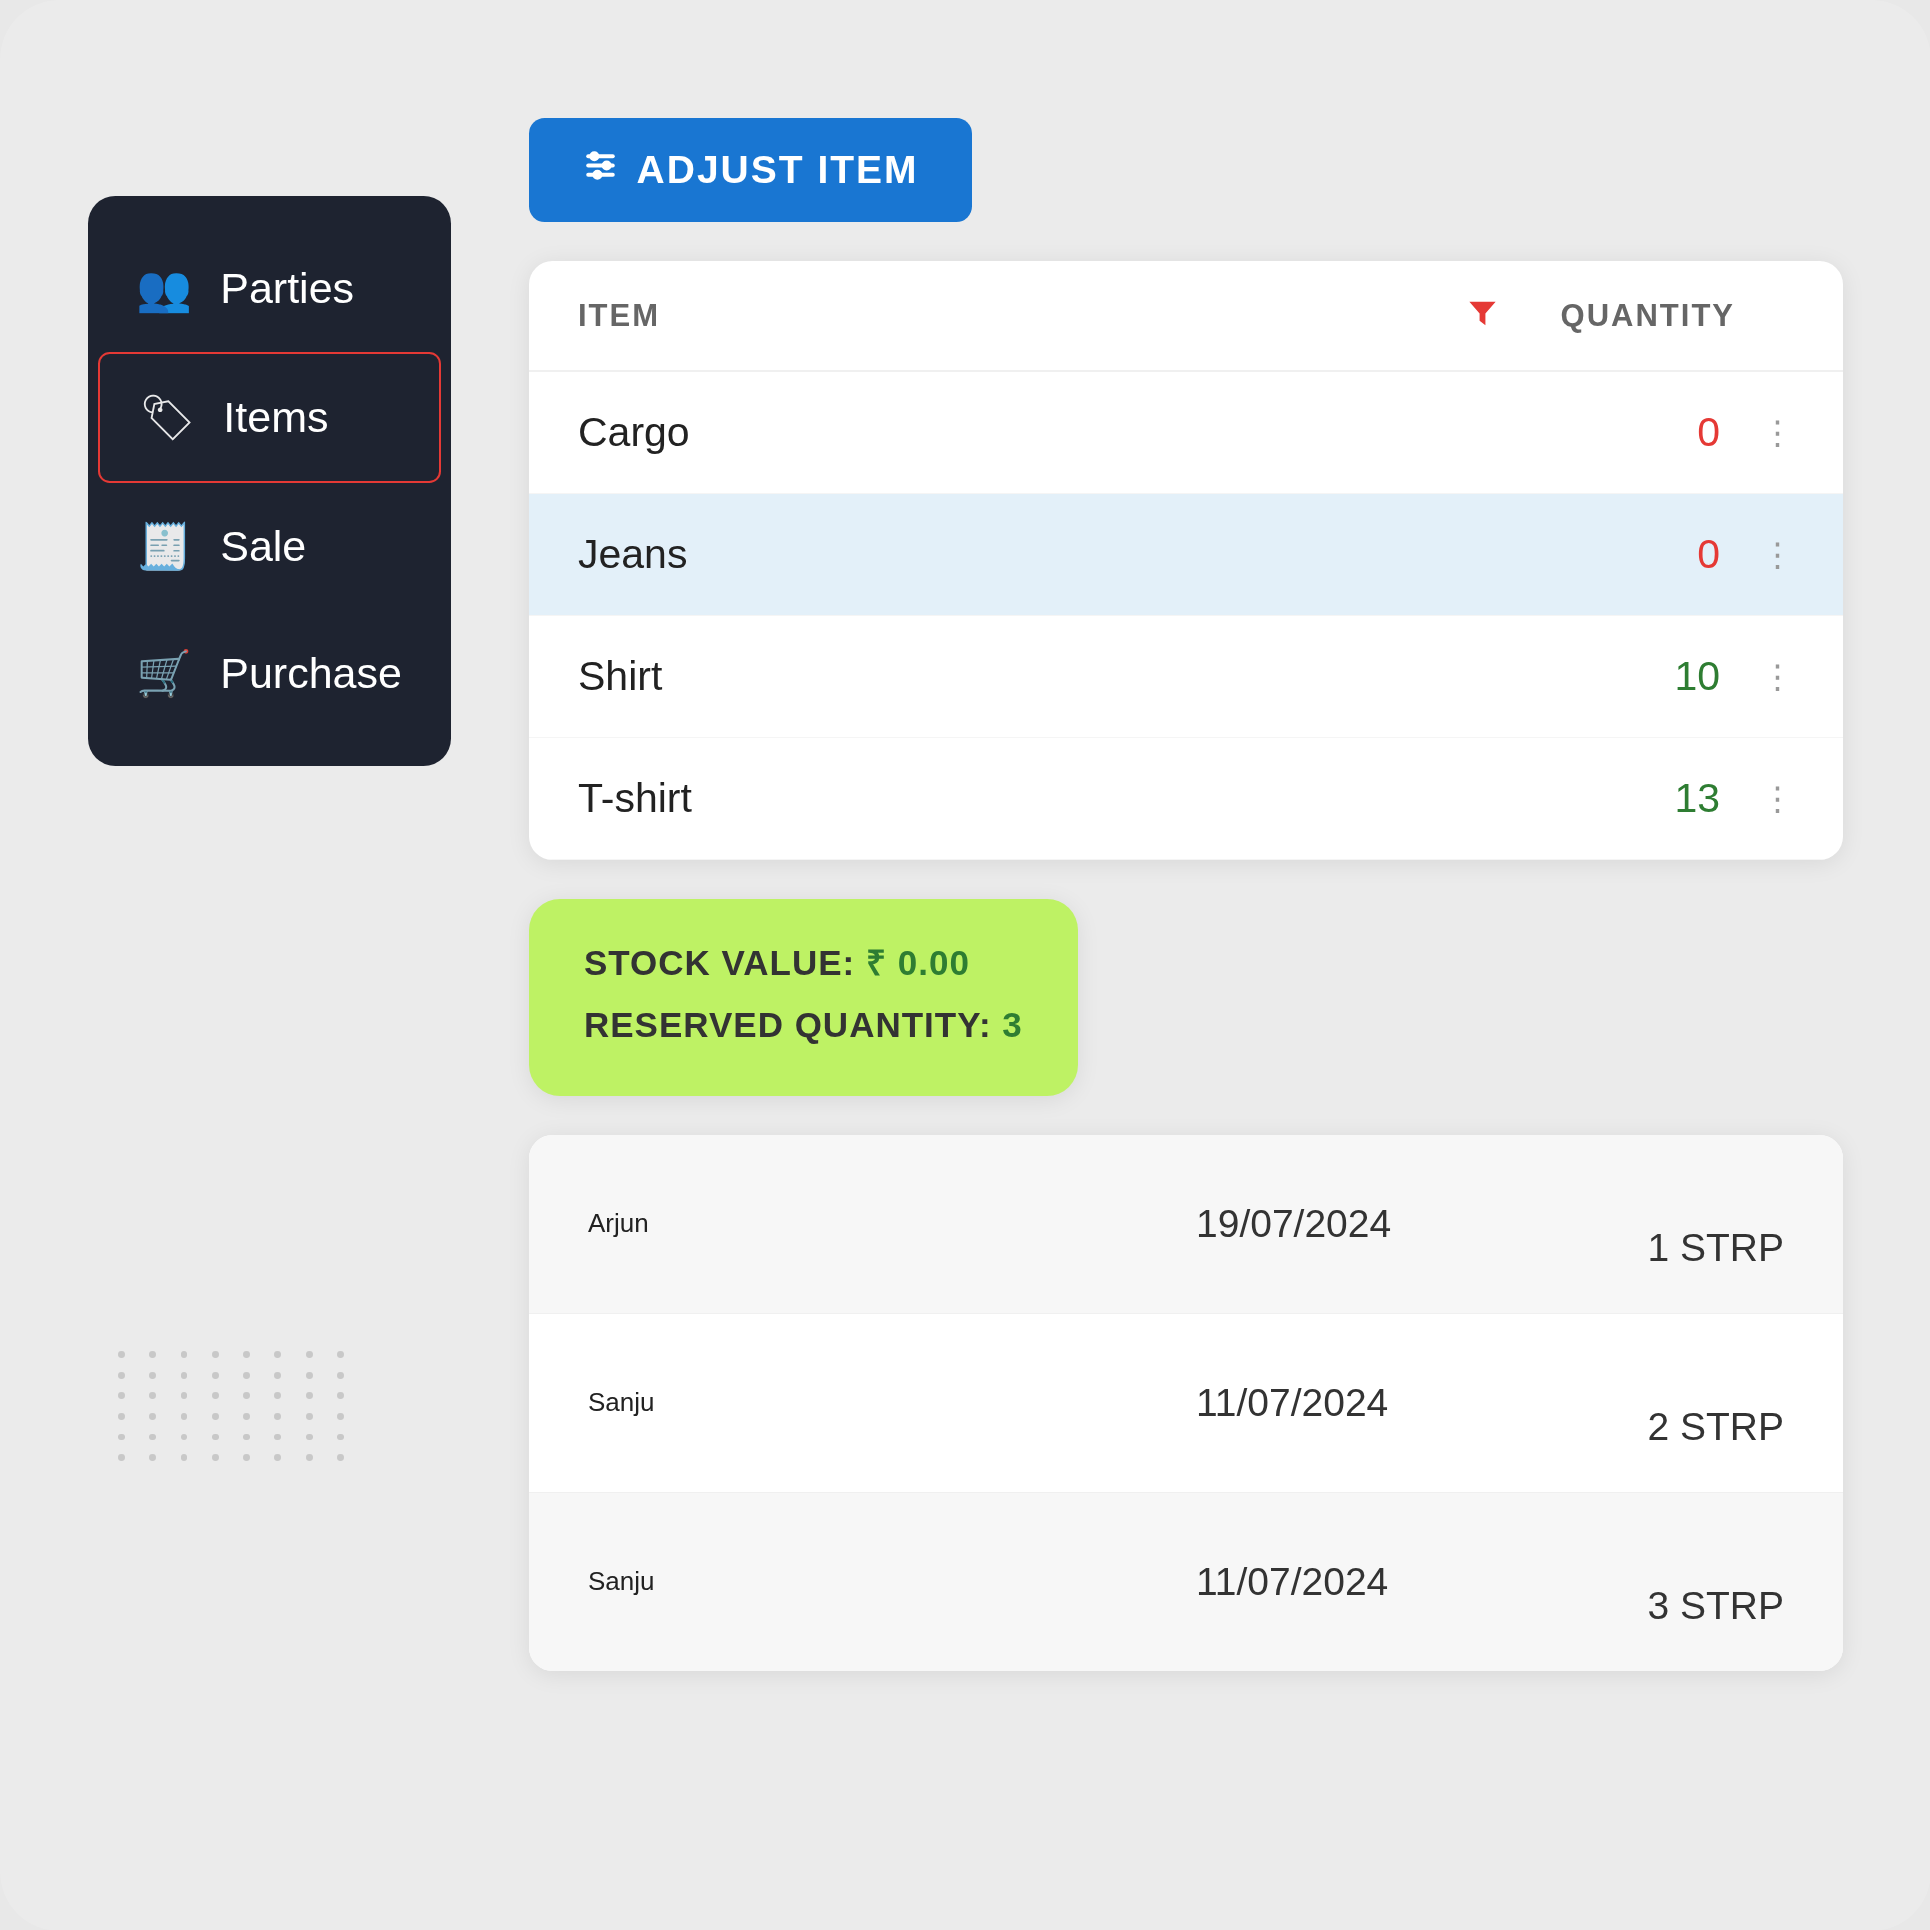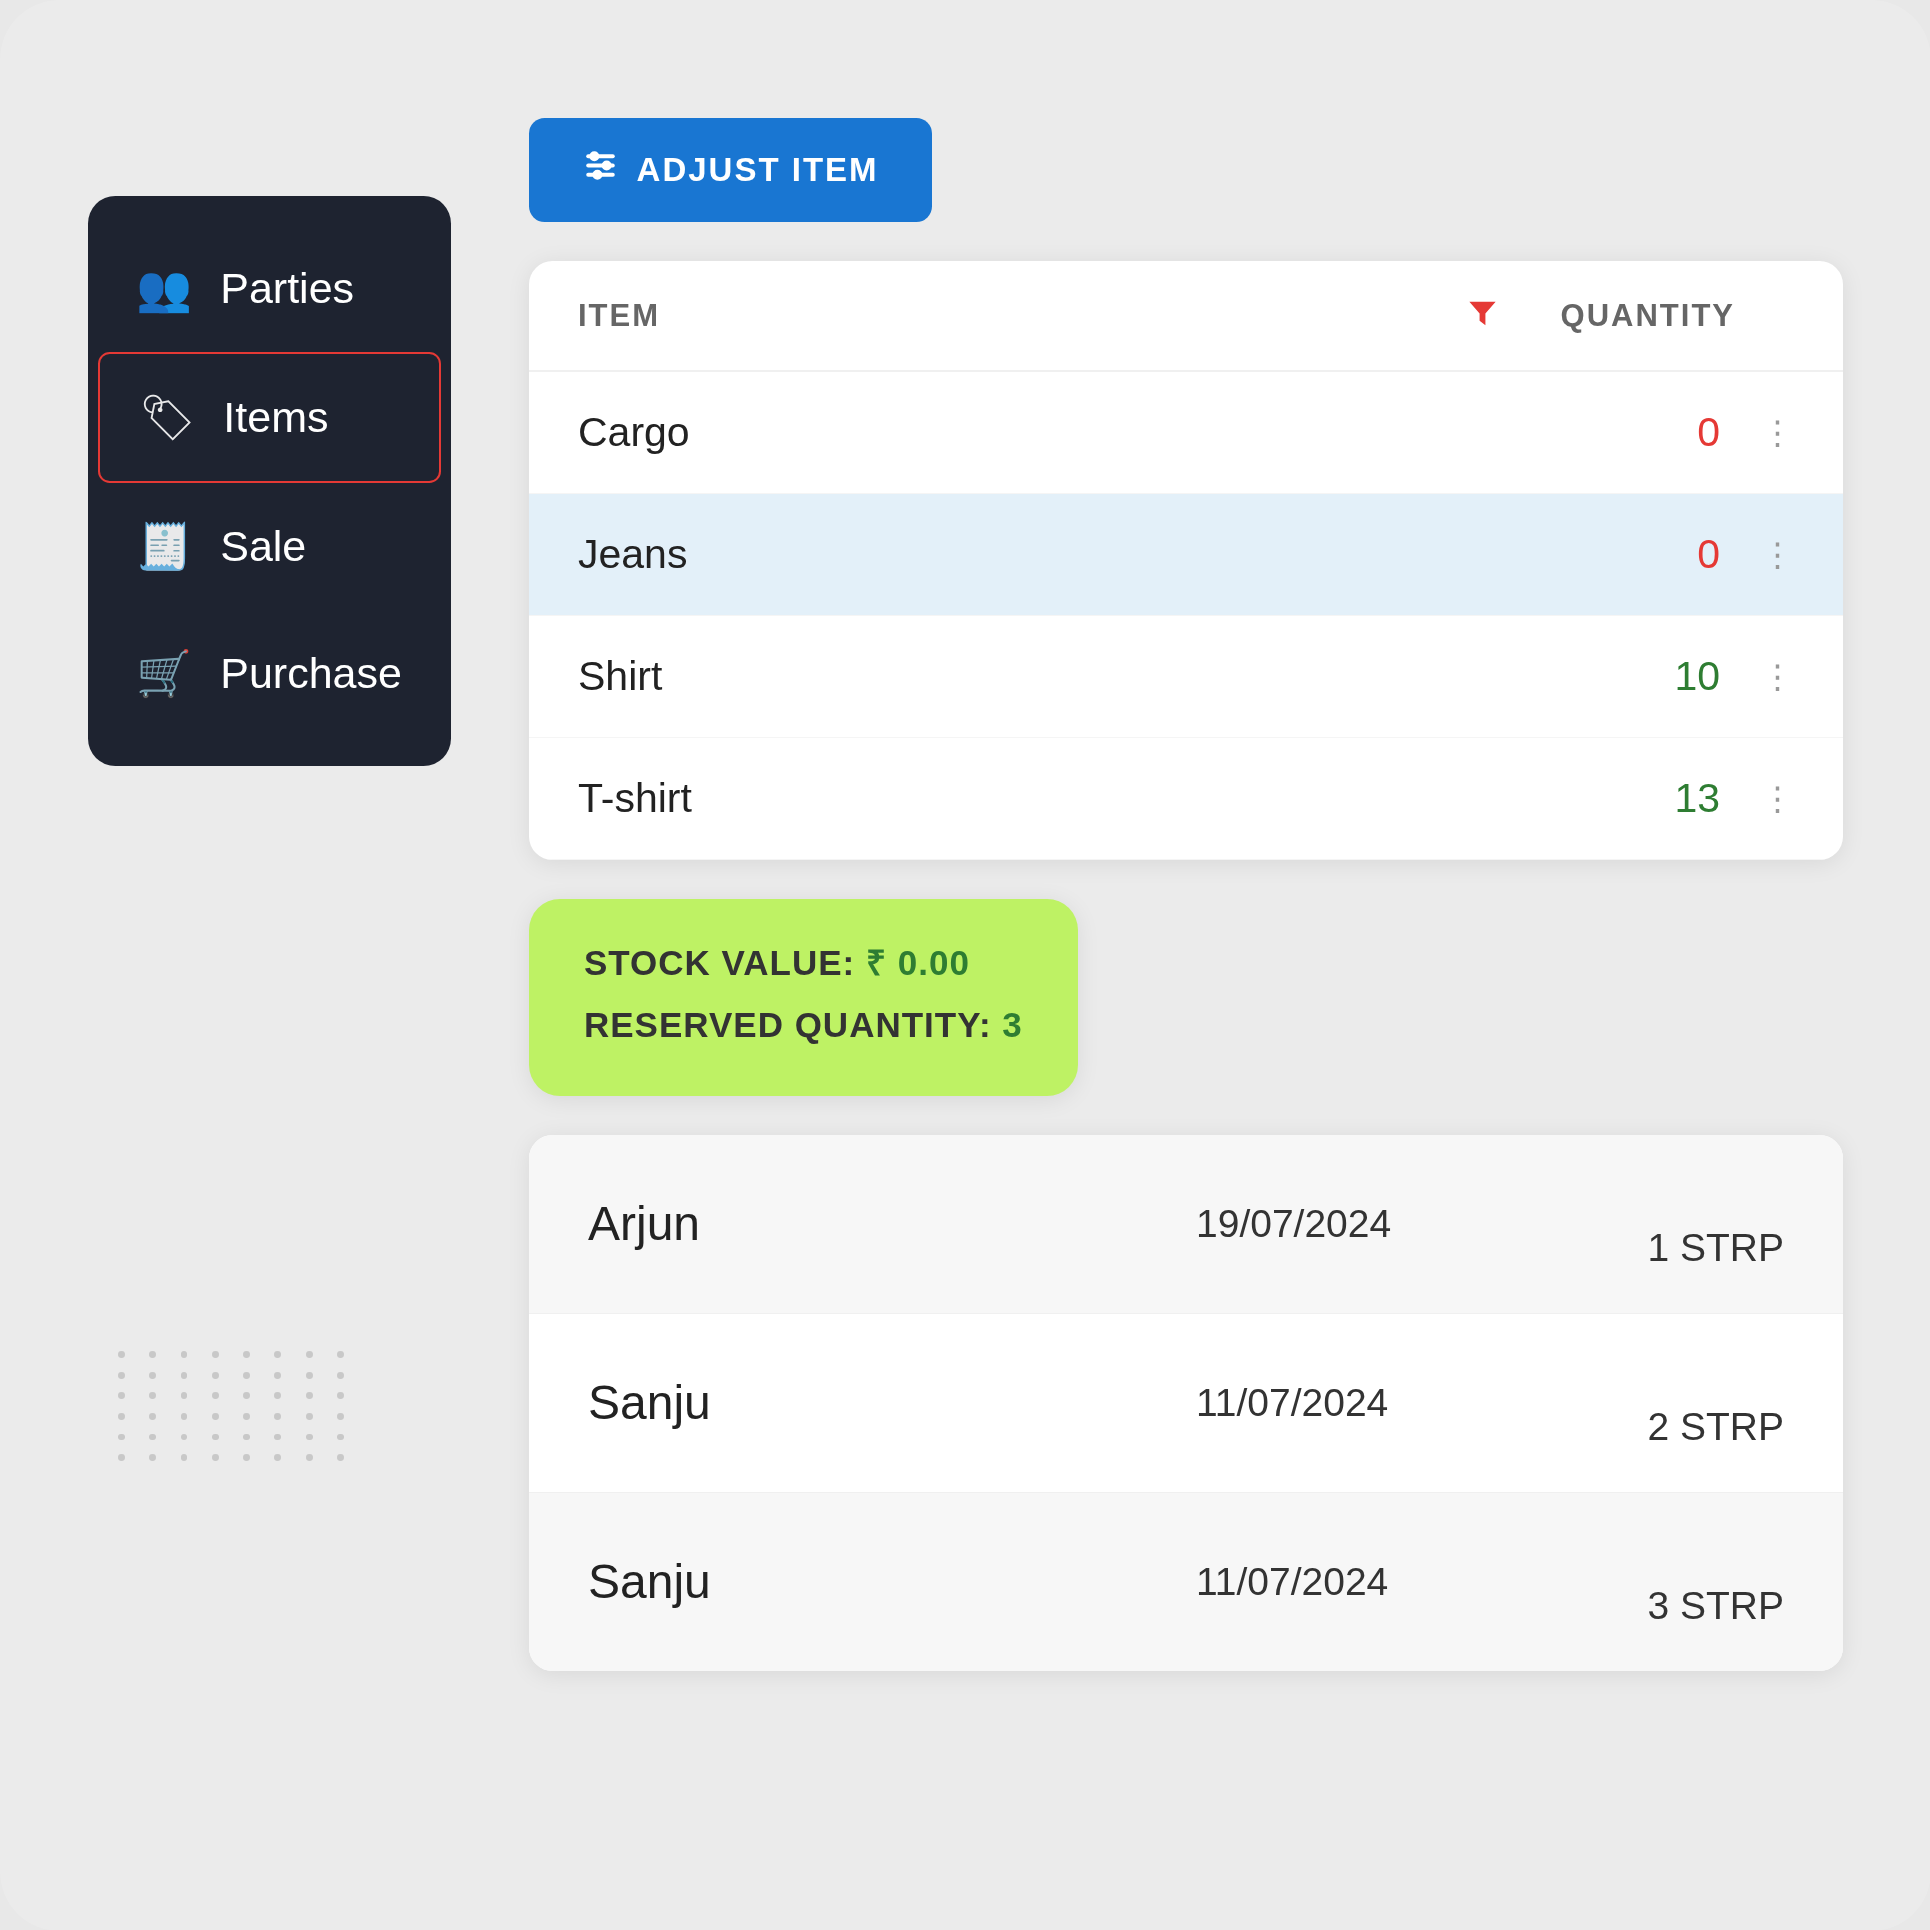--- a/index.html
+++ b/index.html
@@ -77,21 +77,21 @@
     
     .adjust-btn {
       display: inline-flex;
       align-items: center;
       gap: 17.6px;
       background: #1976d2;
       color: white;
       border: none;
       border-radius: 15.7px;
       padding: 29px 53px;
-      font-size: 33px;
+      font-size: 39px;
       font-weight: 700;
       letter-spacing: 2px;
       cursor: pointer;
       align-self: flex-start;
     }
 
     .adjust-btn .btn-icon {
       font-size: 37px;
     }
 
@@ -206,21 +206,21 @@
       border-bottom: 1px solid #f0f0f0;
     }
 
     .bottom-row:last-child { border-bottom: none; }
 
     .bottom-row:nth-child(odd) { background: #f7f7f7; }
     .bottom-row:nth-child(even) { background: #ffffff; }
 
     .bottom-row .b-name {
       flex: 1;
-      font-size: 48px;
+      font-size: 26px;
       color: #222;
     }
 
     .bottom-row .b-date {
       width: 372px;
       font-size: 39px;
       color: #333;
     }
 
     .bottom-row .b-qty {

